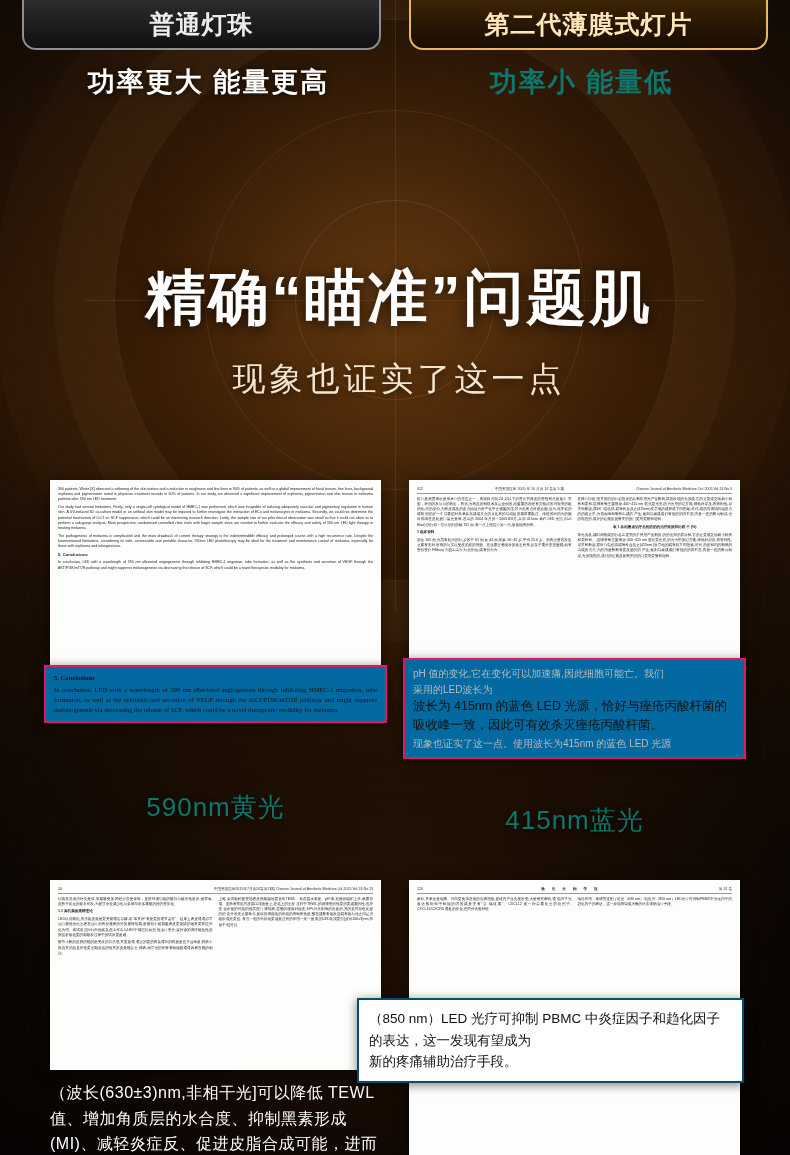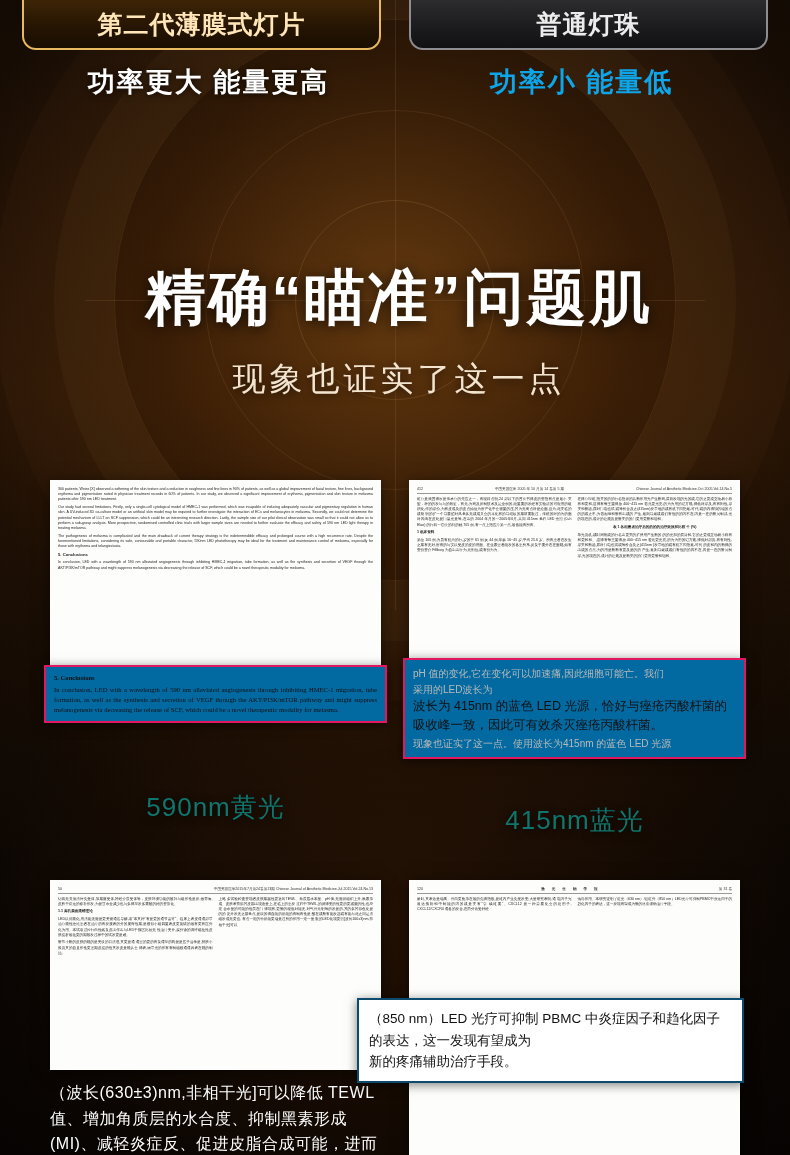--- a/index.html
+++ b/index.html
@@ -50,21 +50,21 @@
     background:linear-gradient(180deg,#3d2406 0%,#241402 60%,#1a0e01 100%);
     border:2px solid #e9b962;border-top:none;color:#ffe6b8;
   }
   .pill-b{
     background:linear-gradient(180deg,#2c2c2f 0%,#1b1b1d 60%,#111113 100%);
     border:2px solid #8d8d92;border-top:none;color:#ececed;
   }
   .subs{display:flex;padding:14px 22px 0;box-sizing:border-box;}
   .sub{flex:1;text-align:center;font-size:27px;font-weight:bold;letter-spacing:2px;}
   .sub-a{color:#ffffff;text-shadow:0 1px 6px rgba(0,0,0,.7);}
-  .sub-b{color:#0ea5e9;}
+  .sub-b{color:#0f766e;}
 
   
   .hero{position:absolute;left:4px;top:265px;width:790px;text-align:center;}
   .hero h1{
     margin:0;font-size:60px;line-height:1.1;font-weight:bold;letter-spacing:3px;
     color:#ffffff;text-shadow:0 2px 14px rgba(0,0,0,.75);
   }
   .hero h2{
     margin:26px 0 0;font-size:33px;font-weight:normal;letter-spacing:4px;
     color:#f3e4cf;text-shadow:0 2px 10px rgba(0,0,0,.6);
@@ -124,25 +124,25 @@
 
 <div class="bg"></div>
 <div class="rings"></div>
 <div class="cross">
   <span class="h"></span>
   <span class="v"></span>
 </div>
 
 <div class="topwrap">
   <div class="pills">
+    <div class="pill pill-b">
+      <span>普通灯珠</span>
+    </div>
     <div class="pill pill-a">
       <span>第二代薄膜式灯片</span>
-    </div>
-    <div class="pill pill-b">
-      <span>普通灯珠</span>
     </div>
   </div>
   <div class="subs">
     <div class="sub sub-a">功率更大 能量更高</div>
     <div class="sub sub-b">功率小 能量低</div>
   </div>
 </div>
 
 <div class="hero">
   <h1>精确“瞄准”问题肌</h1>

